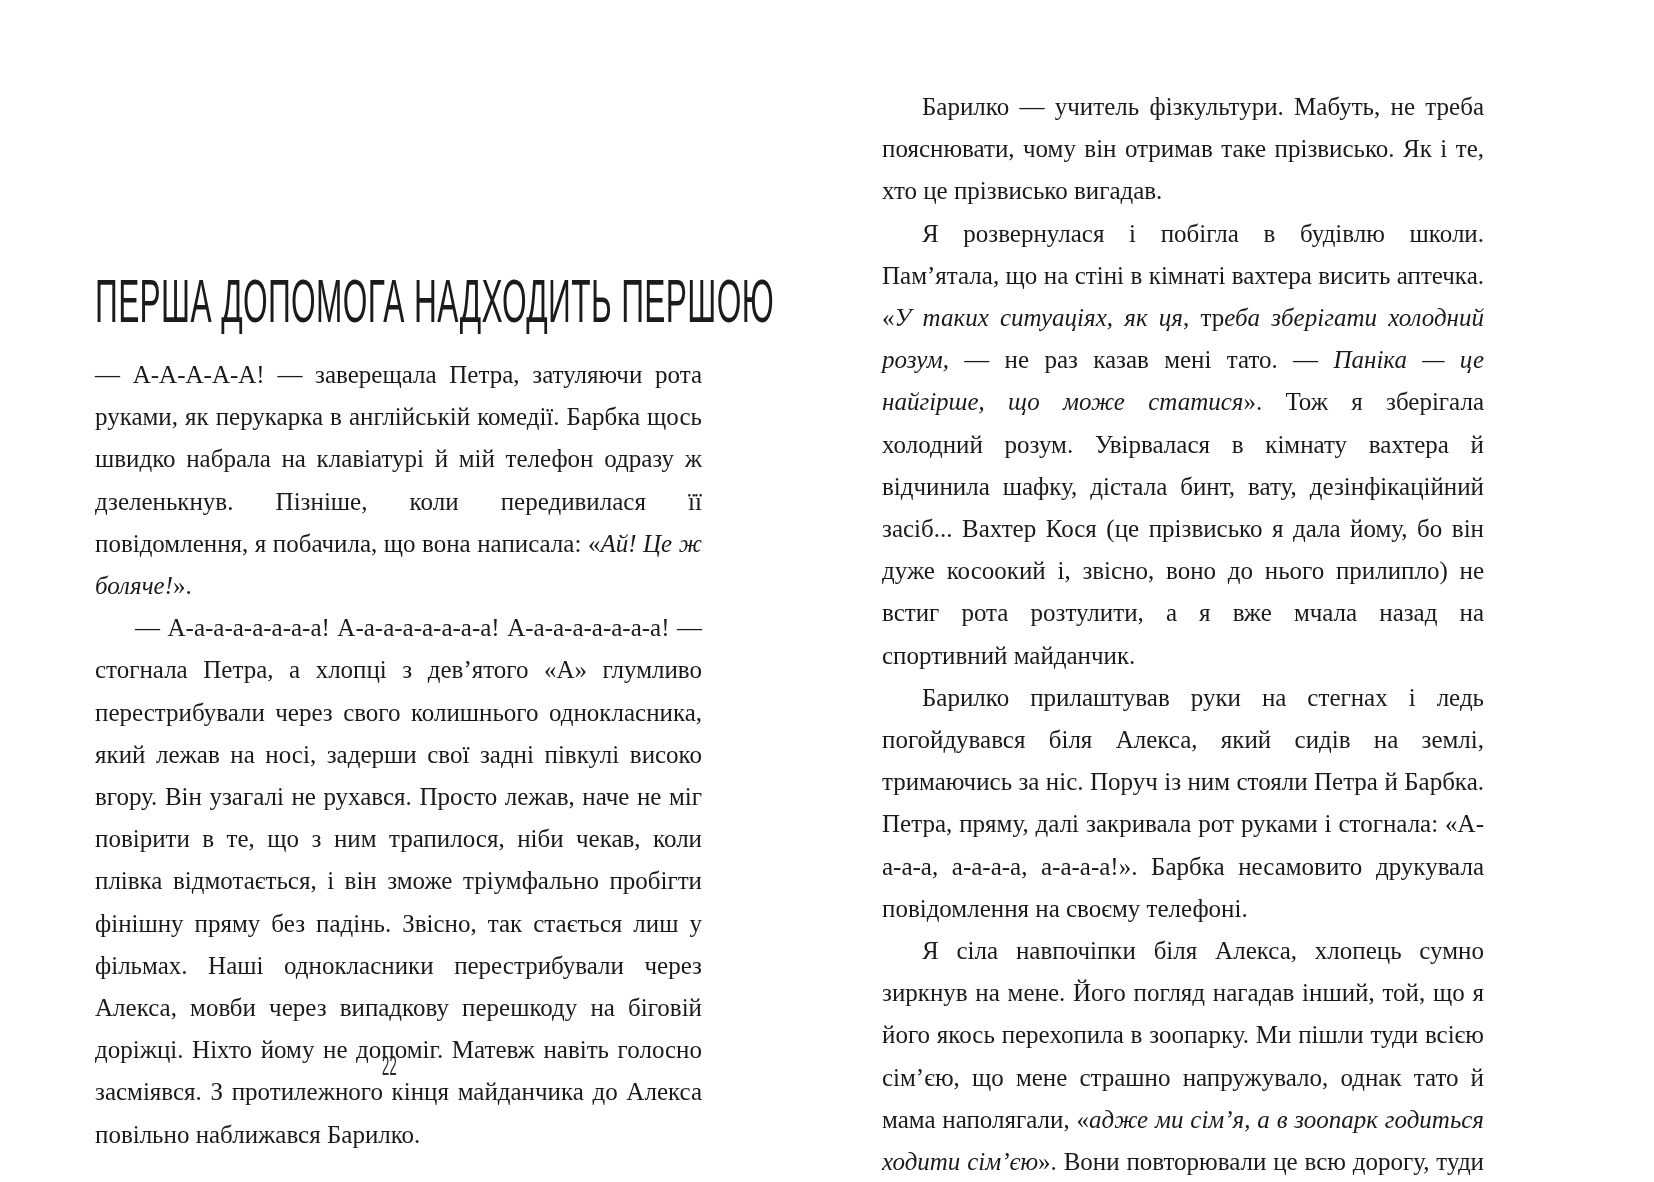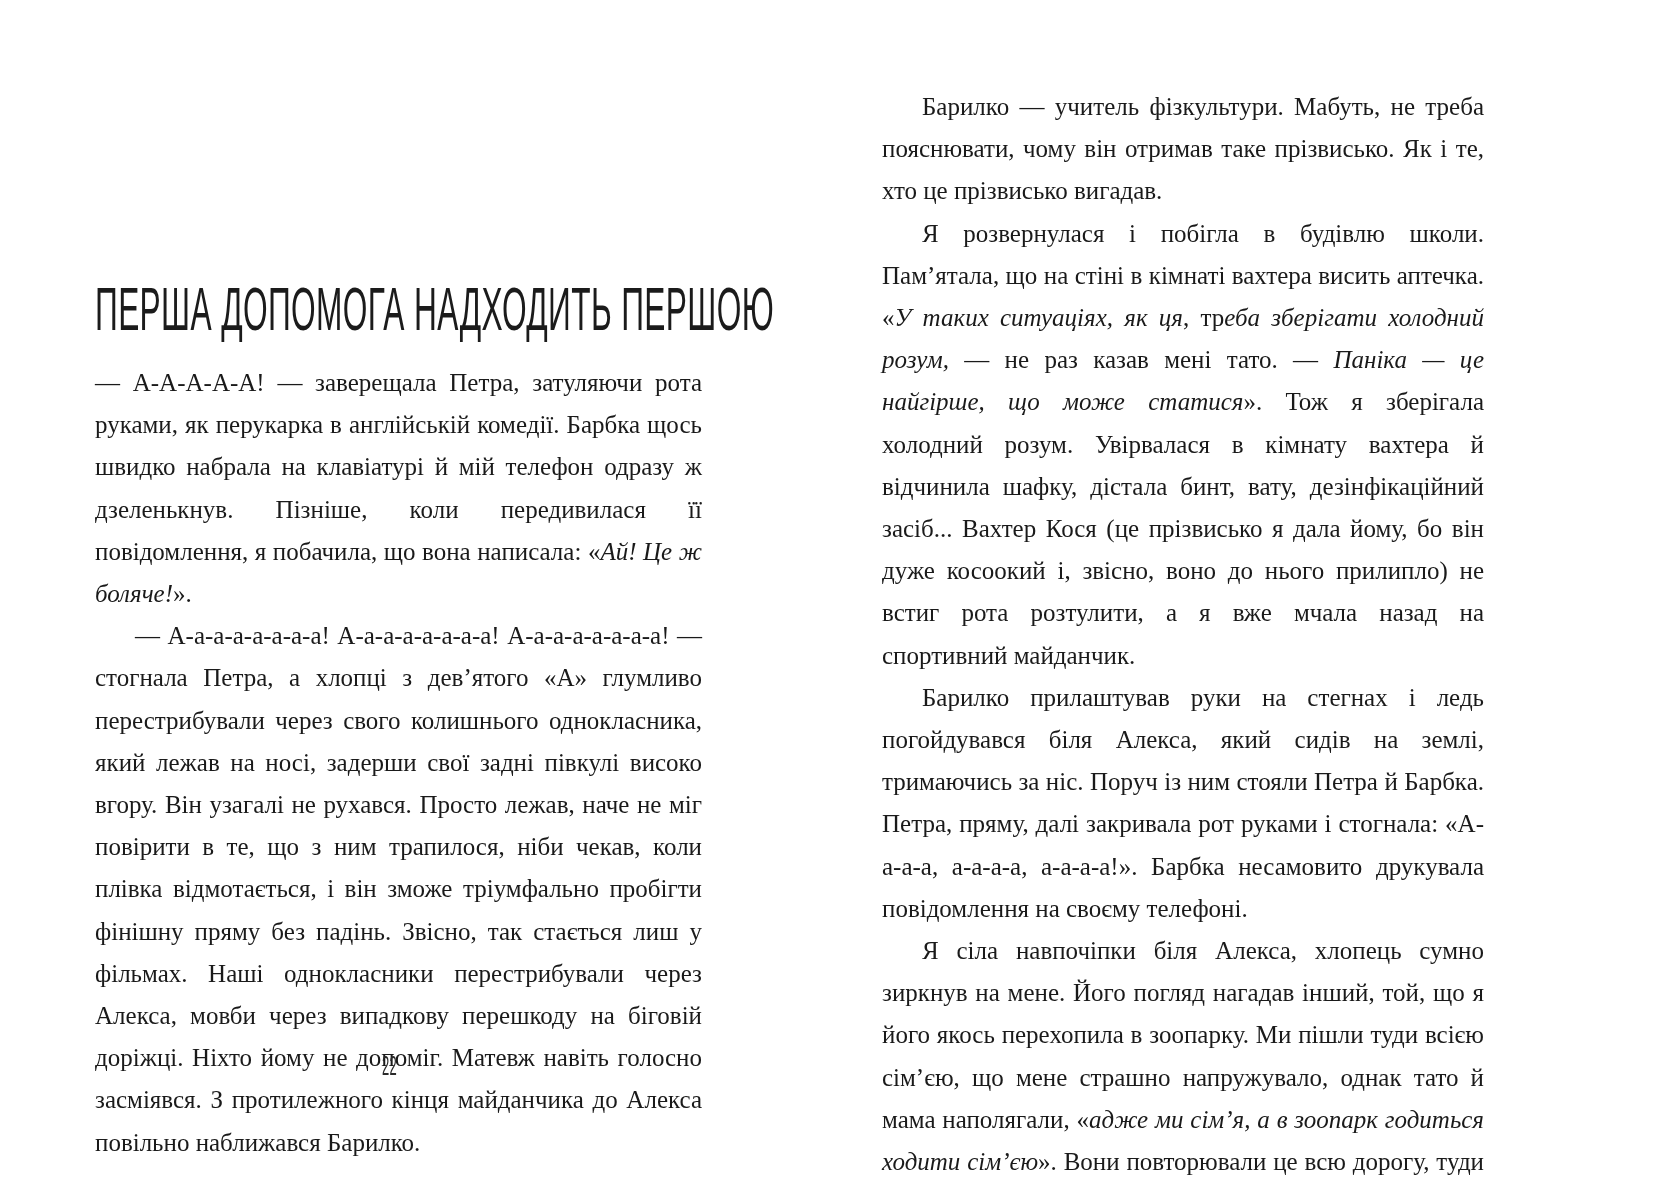--- a/index.html
+++ b/index.html
@@ -23,21 +23,21 @@
     display: flex;
   }
 
   .page {
     position: relative;
     width: 827px;
     height: 1182px;
     box-sizing: border-box;
   }
 
-  .page-left  { padding: 8px 125px 0 95px; }
+  .page-left  { padding: 0 125px 0 95px; }
   .page-right { padding: 0 170px 0 55px; }
 
   
   .chapter-title {
     margin: 0;
     padding-top: 196px;
     font-family: "Liberation Sans Narrow", "Liberation Sans", sans-serif;
     font-size: 44px;
     line-height: 1.0;
     font-weight: 400;

